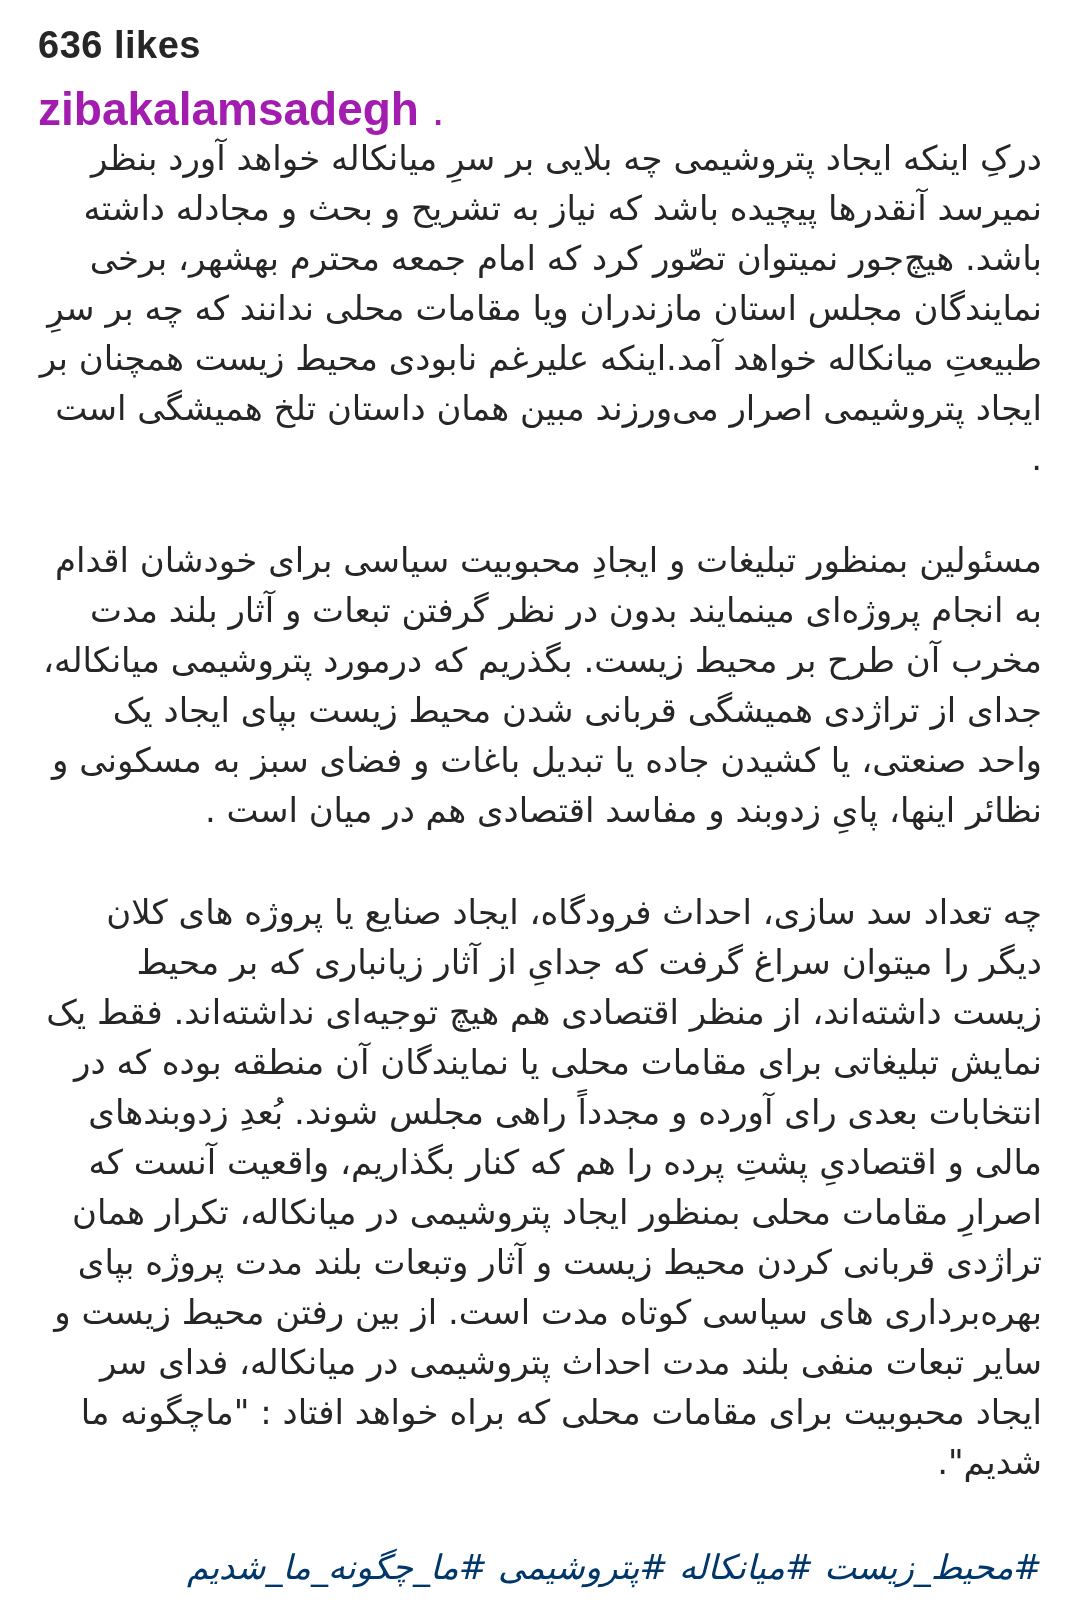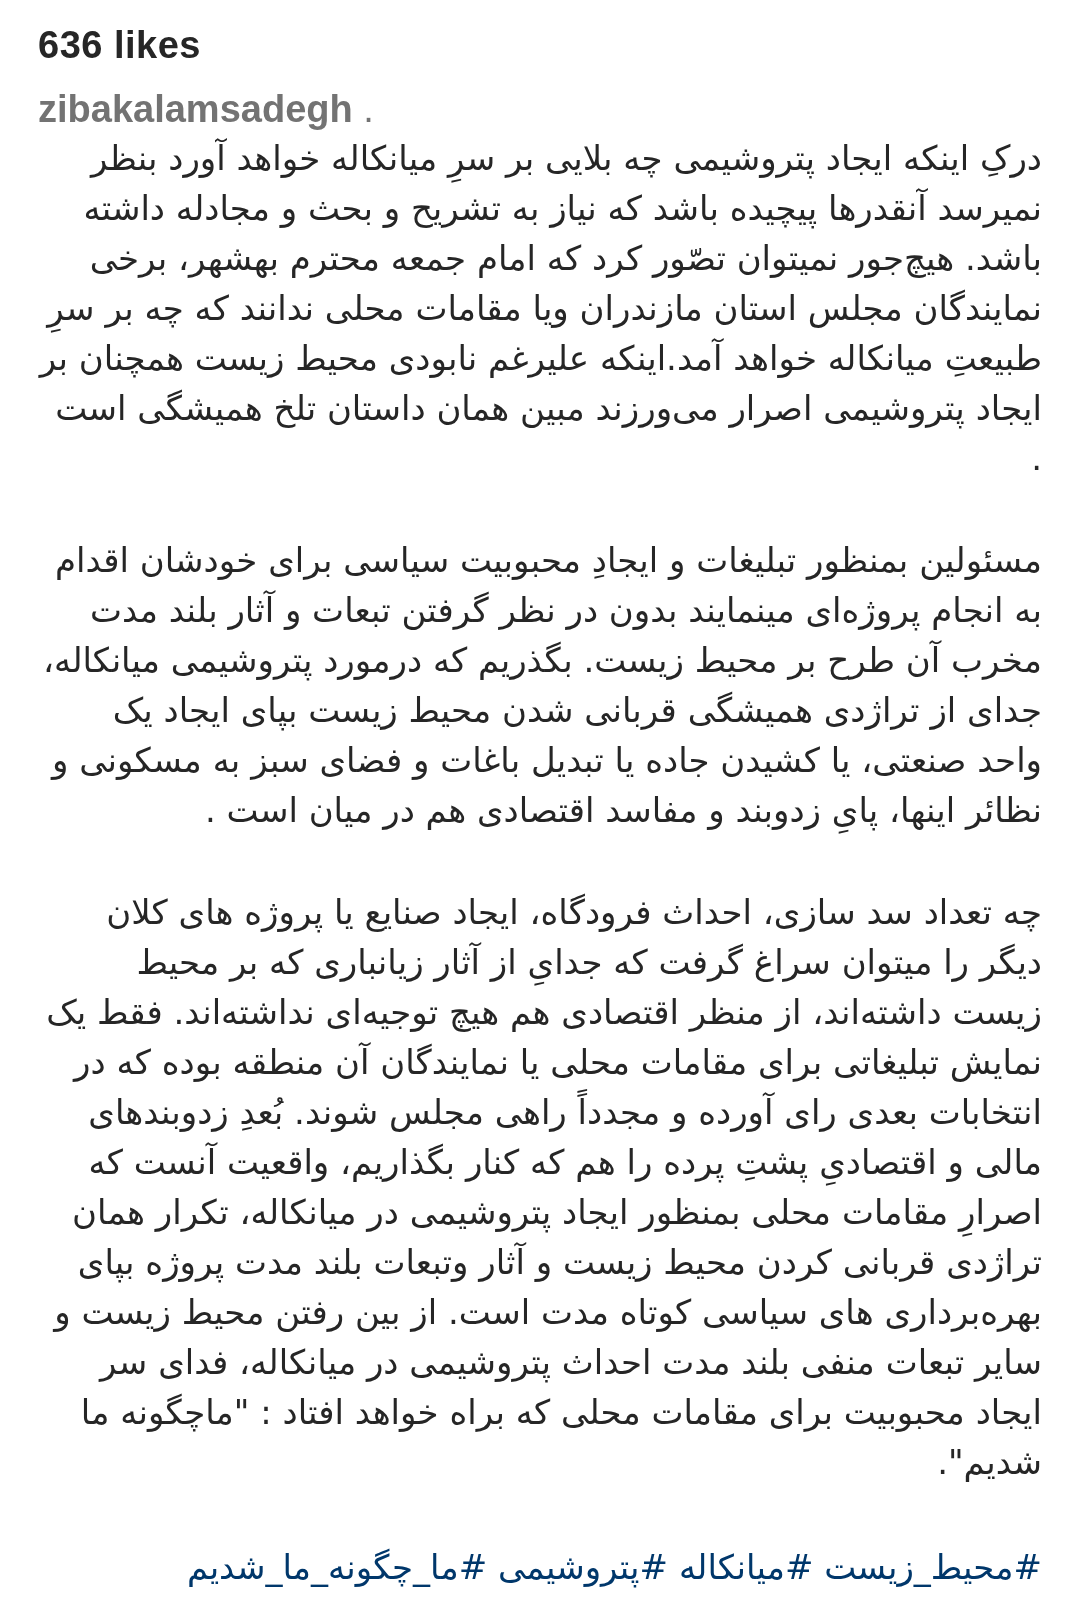--- a/index.html
+++ b/index.html
@@ -19,23 +19,23 @@
     color: #262626;
   }
   .likes {
     font-size: 38px;
     font-weight: 700;
     letter-spacing: 0.5px;
     color: #262626;
     margin: 0 0 20px 0;
   }
   .byline {
-    font-size: 38px;
+    font-size: 46px;
     font-weight: 700;
-    color: #737373;
+    color: #a21caf;
     margin: 0;
     line-height: 44px;
   }
   .byline .lead {
     font-weight: 400;
   }
   .fa-par {
     direction: rtl;
     unicode-bidi: embed;
     text-align: right;
@@ -45,20 +45,21 @@
     color: #262626;
     margin: 2px 0 52px 0;
   }
   .hashtags {
     direction: rtl;
     text-align: right;
     font-family: "DejaVu Sans", sans-serif;
     font-size: 34px;
     line-height: 56px;
     margin: 52px 0 0 0;
+    font-style: italic;
   }
   .tag {
     color: #00376b;
     text-decoration: none;
     cursor: pointer;
   }
   .tag-line { white-space: nowrap; }
 </style>
 </head>
 <body>

